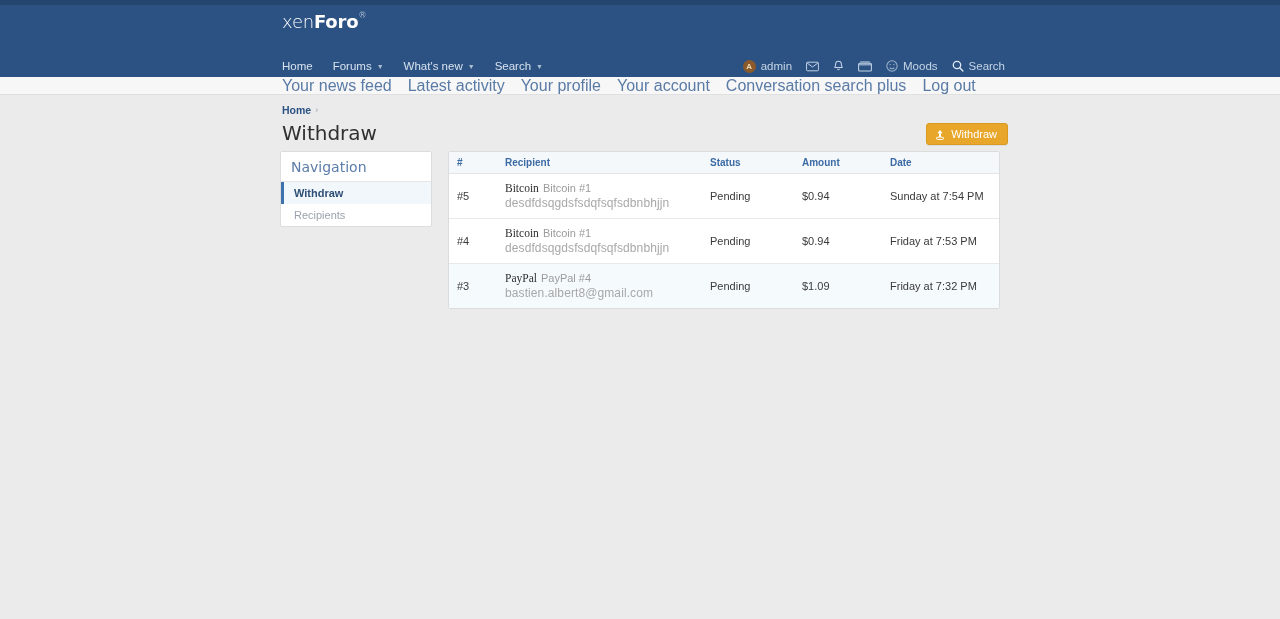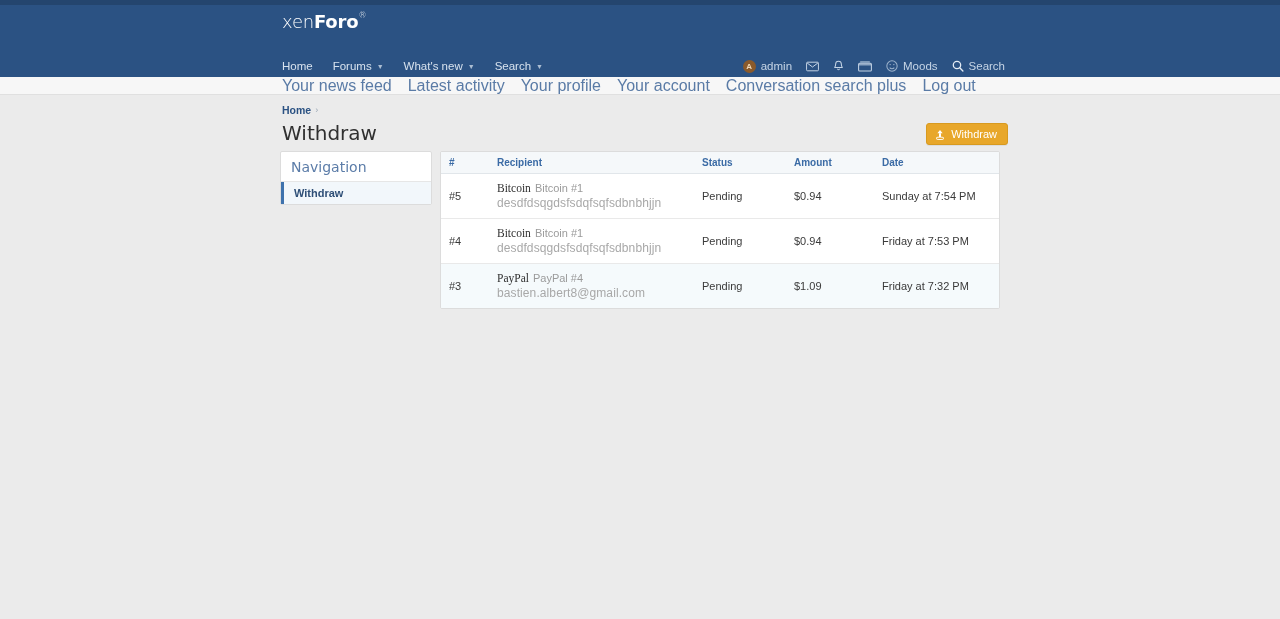--- a/index.html
+++ b/index.html
@@ -86,21 +86,21 @@
     font-size: 11px;
     padding: 4px 10px 4px 8px;
     display: inline-flex; align-items: center; gap: 6px;
     cursor: pointer;
     box-shadow: 0 1px 0 rgba(0,0,0,.06);
     margin-top: 2px; margin-right: -8px;
   }
   .btn-withdraw svg { display:block; }
 
   
-  .cols { display: flex; gap: 8px; margin-top: 6px; align-items: flex-start; }
+  .cols { display: flex; gap: 16px; margin-top: 6px; align-items: flex-start; }
 
   .block-nav {
     width: 152px; background: #ffffff; border: 1px solid #dcdcdc; border-radius: 2px;
     flex: 0 0 152px;
   }
   .block-nav-header {
     font-size: 14px; color: #5b7ca8; padding: 7px 10px 6px 10px;
     border-bottom: 1px solid #e6e6e6; font-family:"DejaVu Sans", sans-serif; font-weight:400;
   }
   .block-nav-row {
@@ -258,20 +258,23 @@
         <span>Withdraw</span>
       </div>
     </div>
 
     <div class="cols">
 
       <div class="block-nav">
         <div class="block-nav-header">Navigation</div>
         <div class="block-nav-row active">
           <span>Withdraw</span>
+        </div>
+        <div class="block-nav-row">
+          <span>Recipients</span>
         </div>
       </div>
 
       <div class="table-wrap">
         <table class="dtable">
           <thead>
             <tr>
               <th class="col-num">#</th>
               <th class="col-rcpt">Recipient</th>
               <th class="col-stat">Status</th>

